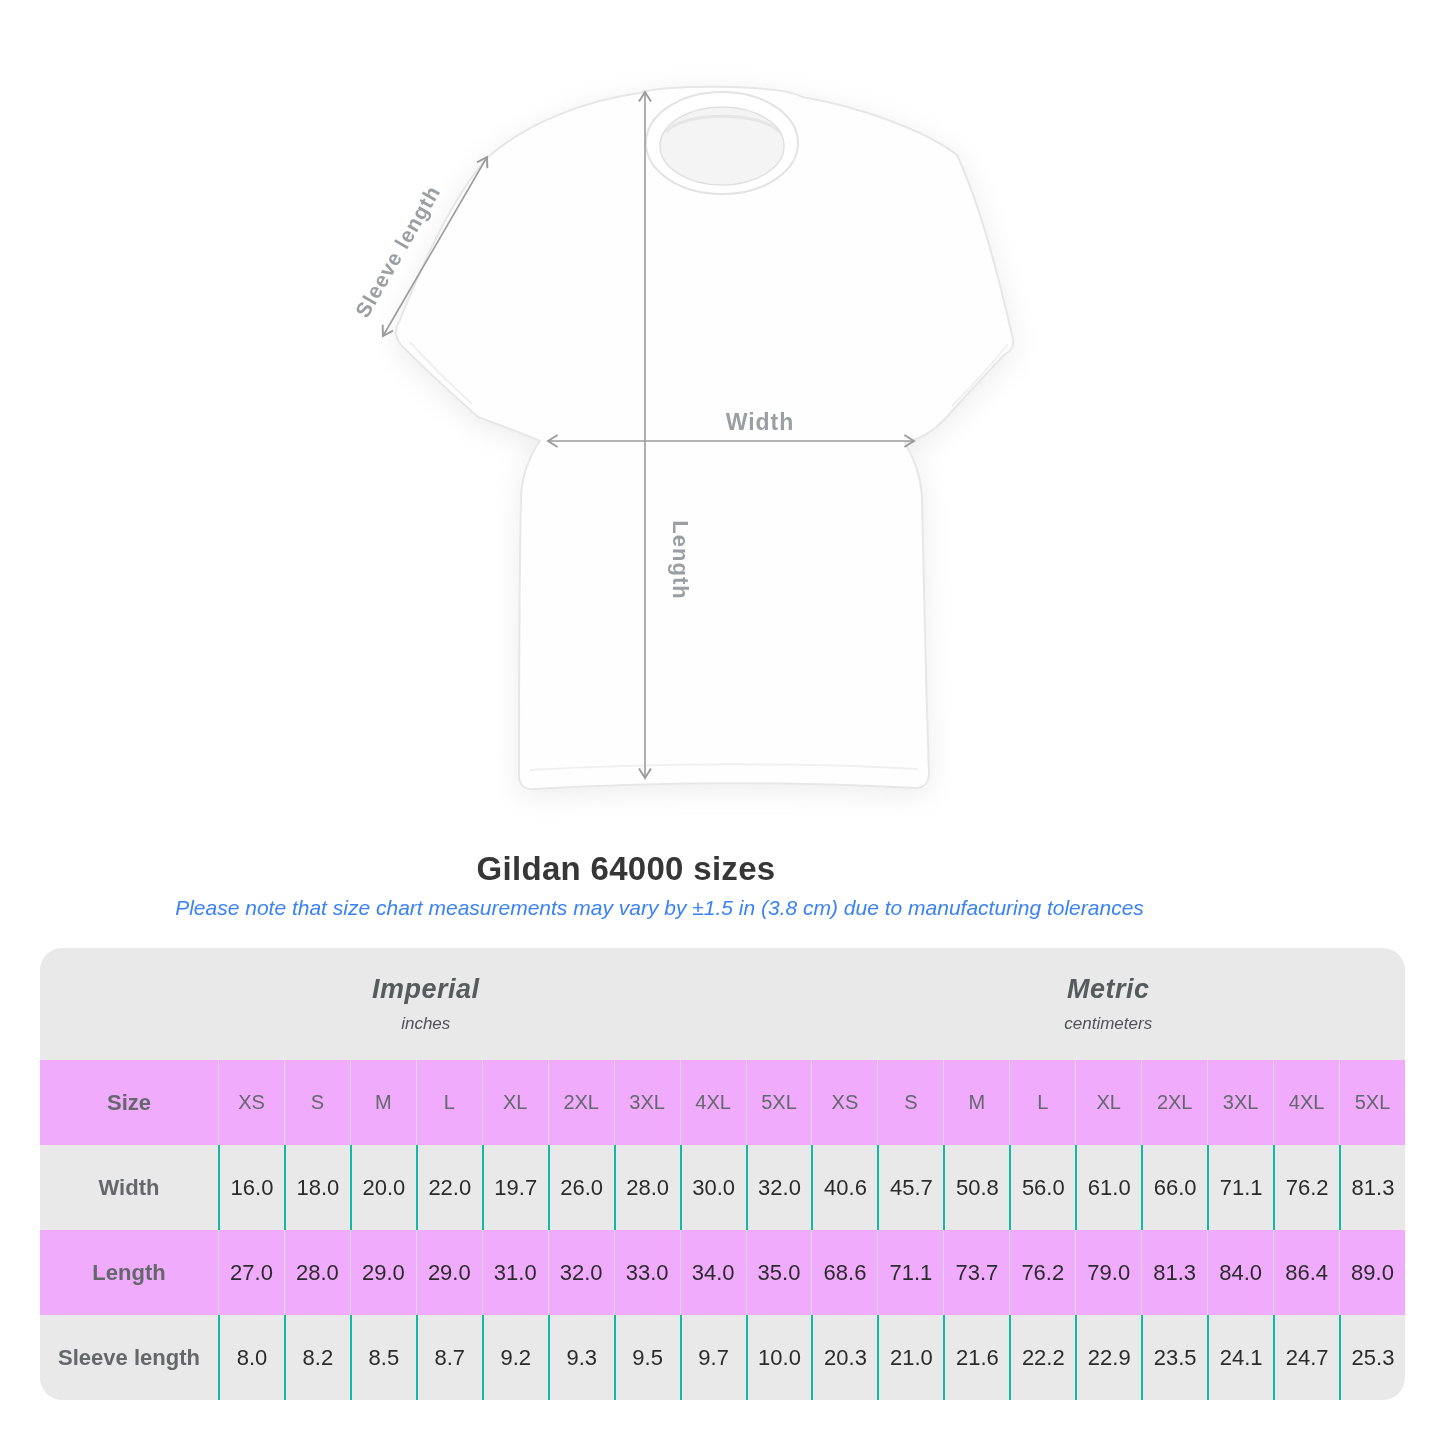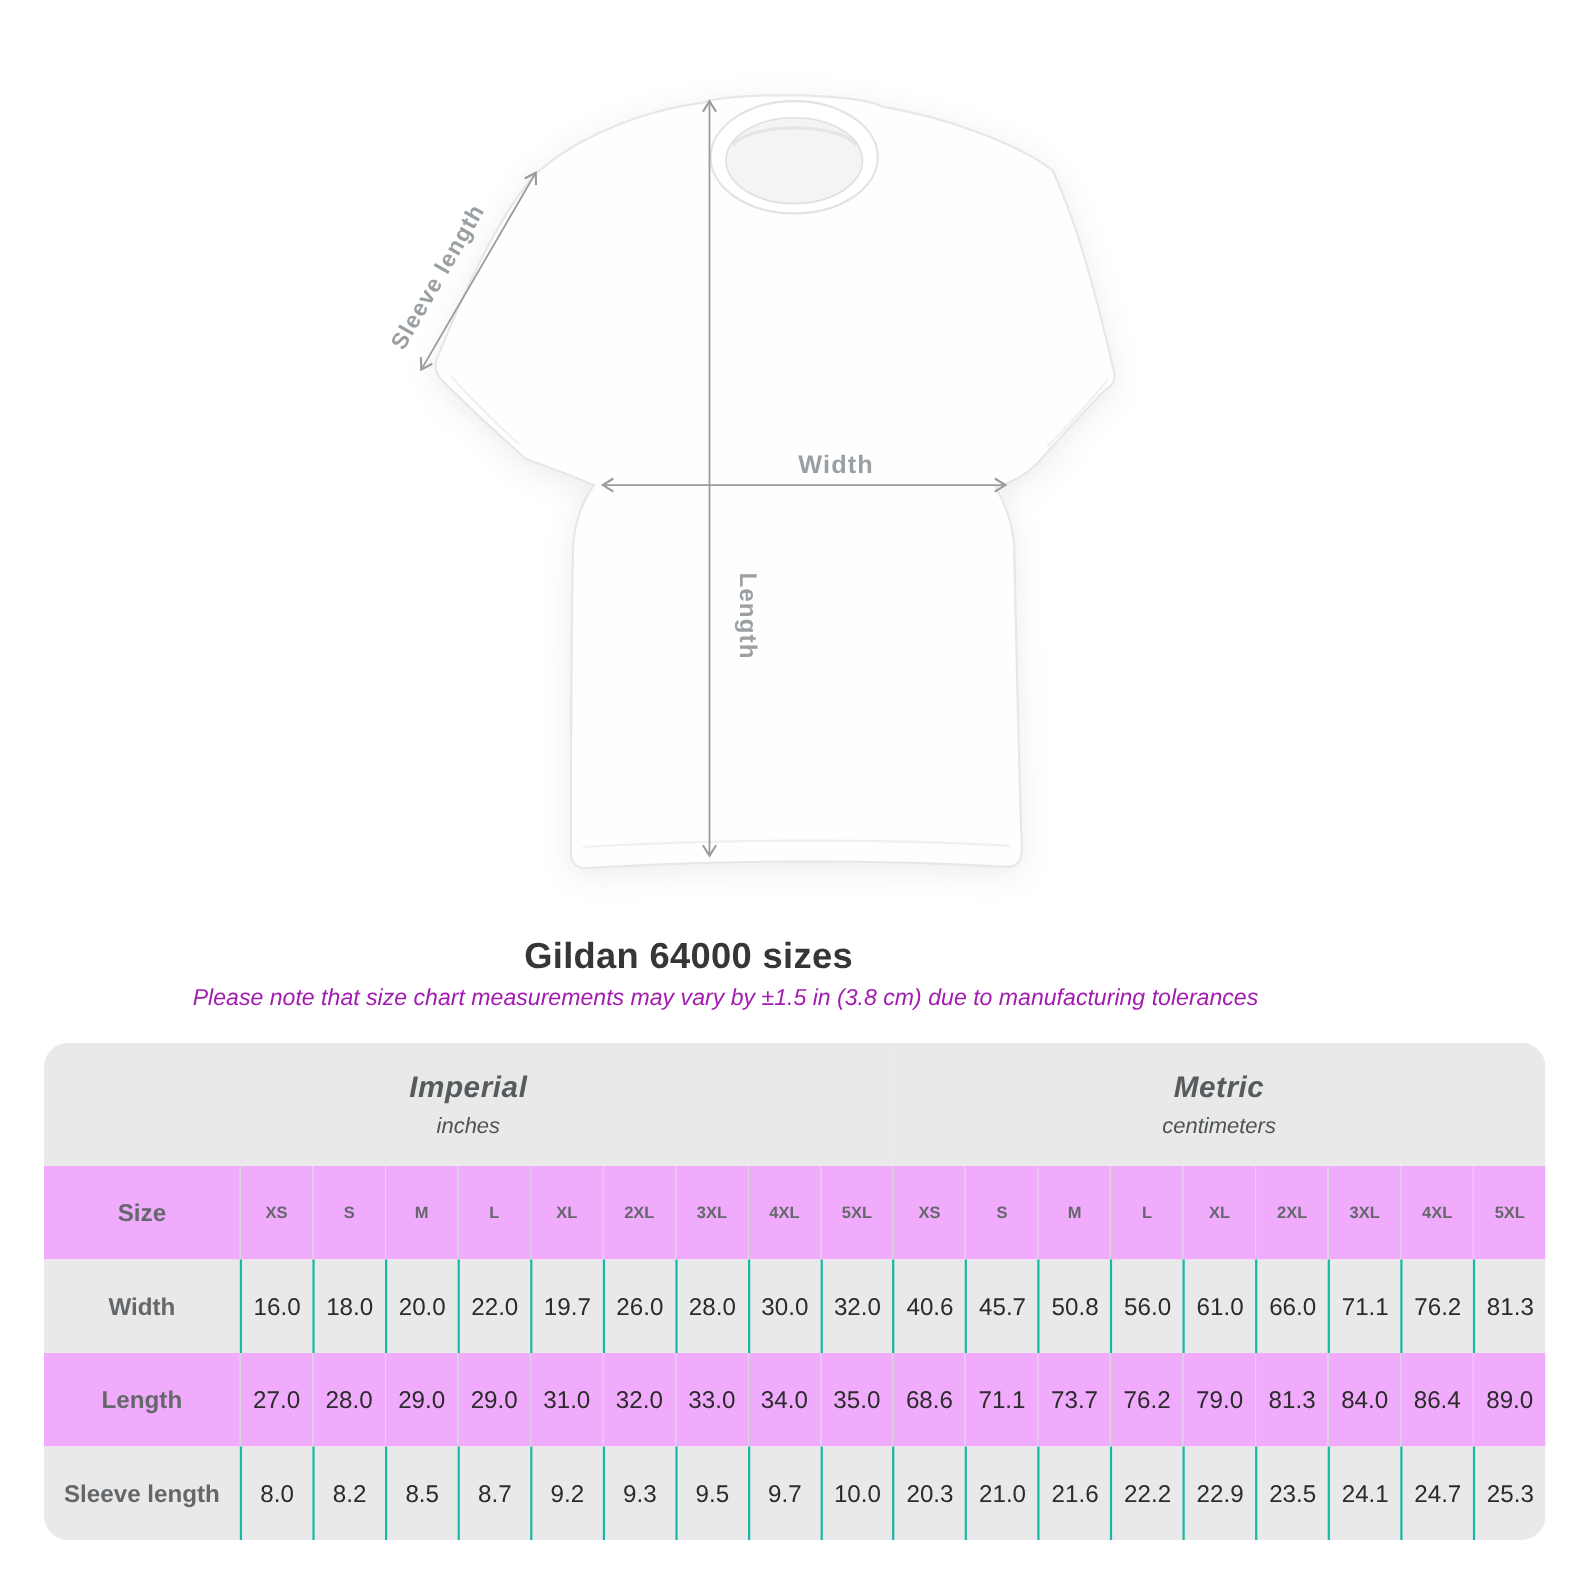--- a/index.html
+++ b/index.html
@@ -10,43 +10,43 @@
   
   .figure-svg { position:absolute; left:0; top:0; }
   .shirt { filter: drop-shadow(0 6px 14px rgba(0,0,0,0.07)); }
   .arrow-label { font-family:"Liberation Sans", sans-serif; font-weight:bold;
                  fill:#999fa2; letter-spacing:1px; }
 
   
   .page-title { position:absolute; top:850px; left:0; width:1252px; text-align:center;
                 font-size:33px; font-weight:bold; color:#363636; letter-spacing:.3px; }
   .page-subtitle { position:absolute; top:896px; left:0; width:1319px; text-align:center;
-                   font-size:21px; font-style:italic; color:#a21caf; }
+                   font-size:21px; font-style:italic; color:#3b82f6; }
 
   
   .size-table { position:absolute; left:40px; top:948px; width:1365px; height:452px;
                 display:grid;
                 grid-template-columns:178px repeat(18, 1fr);
                 grid-template-rows:112px 85px 85px 85px 85px;
                 border-radius:22px; overflow:hidden; background:#fff; }
   .row { display:contents; }
   .cell { display:flex; align-items:center; justify-content:center; flex-direction:row; }
   .band { background:#e9e9e9; flex-direction:column; }
   .span10 { grid-column:span 10; }
   .span9  { grid-column:span 9; }
   .sec-name { font-size:27px; font-weight:bold; font-style:italic; color:#565b5e; letter-spacing:.5px; }
-  .sec-unit { font-size:20px; font-style:italic; color:#4e5356; margin-top:9px; }
+  .sec-unit { font-size:17px; font-style:italic; color:#4e5356; margin-top:9px; }
 
   .row-white .cell { background:#f0abfc; }
   .row-gray  .cell { background:#e9e9e9; }
   .row-white .sep  { border-left:1px solid #d9d9d9; }
   .row-gray  .sep  { border-left:2px solid #14b8a6; }
 
   .label   { font-weight:bold; font-size:22px; color:#65686b; }
-  .colhead { font-weight:bold; font-size:15px; color:#65686b; }
+  .colhead { font-weight:normal; font-size:20px; color:#65686b; }
   .val     { font-size:22px; color:#2b2b2b; }
 </style>
 </head>
 <body>
 
 <div class="page">
 
   <svg class="figure-svg" width="1445" height="870" viewBox="0 0 1445 870">
     <defs>
       <marker id="ah" viewBox="0 0 12 12" refX="10" refY="6" markerWidth="9" markerHeight="9" orient="auto-start-reverse">

